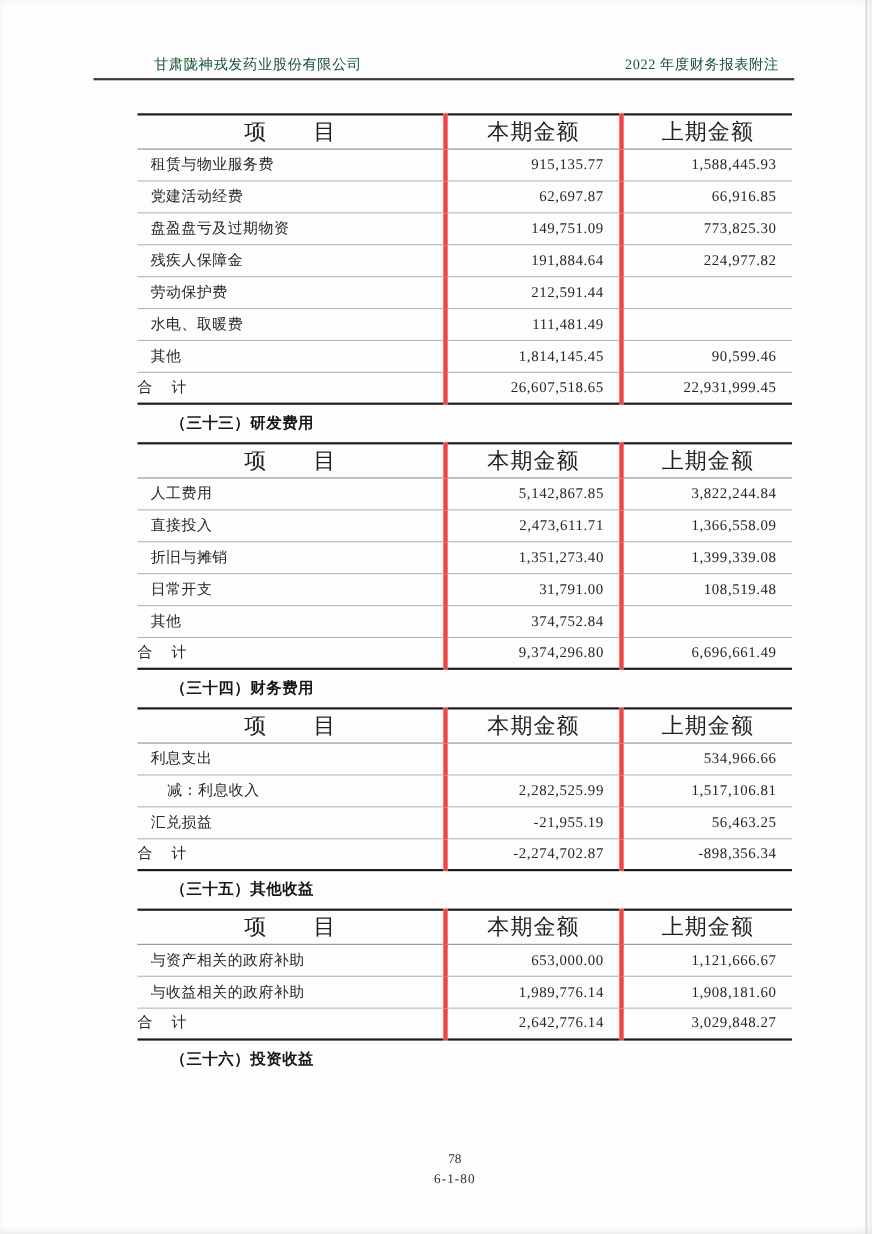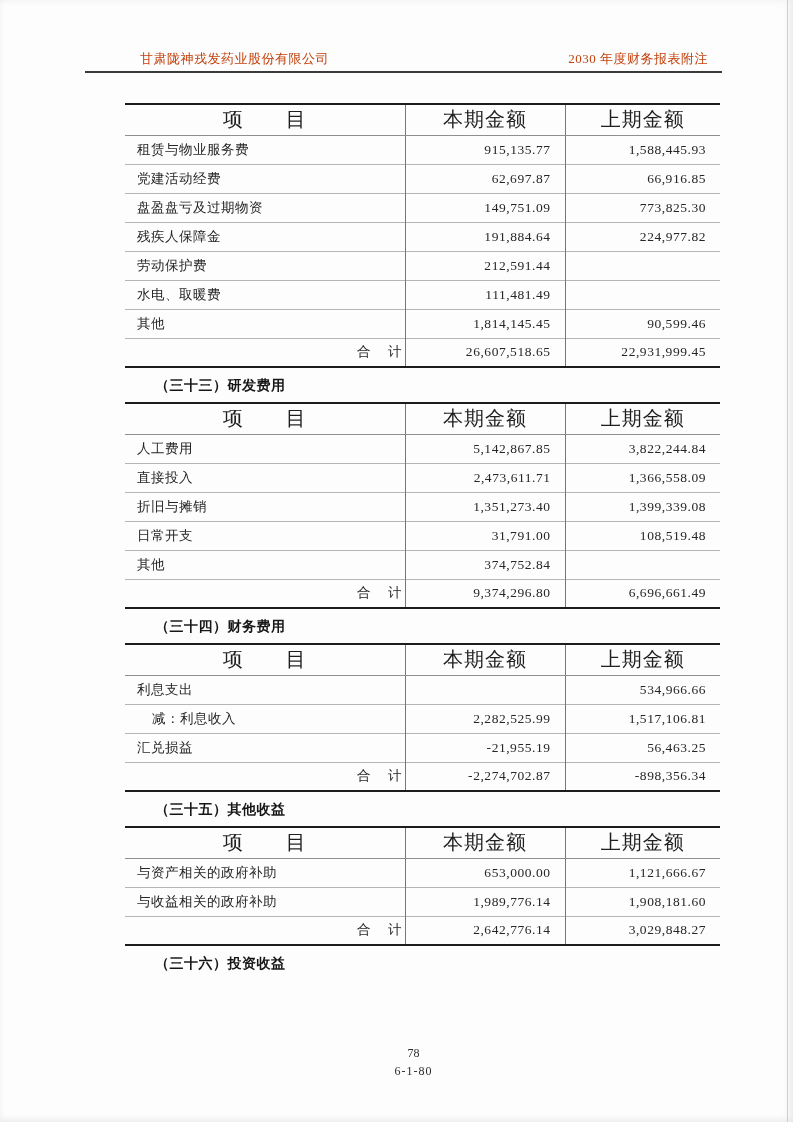--- a/index.html
+++ b/index.html
@@ -17,21 +17,21 @@
   }
   .scan-edge-right {
     position: absolute; top: 0; bottom: 0; right: 5px; width: 1px;
     background: #cfcfcf;
   }
   
   .page-header {
     position: absolute;
     top: 50px; left: 85px; width: 637px;
     display: flex; justify-content: space-between; align-items: flex-end;
-    font-size: 13px; color: #c2410c;
+    font-size: 13px; color: #14532d;
   }
   .page-header .company { padding-left: 55px; letter-spacing: 0.5px; }
   .page-header .report-title { padding-right: 14px; letter-spacing: 0.5px; }
   .header-rule {
     position: absolute;
     top: 71px; left: 85px; width: 637px; height: 2px;
     background: #3a3a3a;
   }
   
   .doc-body {
@@ -69,44 +69,44 @@
   table.fin-table td {
     height: 29px;
     font-size: 13.5px;
     border-top: 1px solid #b5b5b5;
     color: #262626;
     white-space: nowrap;
     overflow: hidden;
   }
   table.fin-table tbody tr:first-child td { border-top: none; }
   table.fin-table th + th,
-  table.fin-table td + td { border-left: 1px solid #ef4444; }
+  table.fin-table td + td { border-left: 4px solid #ef4444; }
   td.cell-label { text-align: left; padding-left: 12px; letter-spacing: 0.5px; }
   td.cell-label.indent { padding-left: 27px; }
   td.cell-num { text-align: right; padding-right: 14px; letter-spacing: 0.04em; }
-  tr.total-row td.cell-label { text-align: right; padding-left: 0; letter-spacing: 2px; }
+  tr.total-row td.cell-label { text-align: left; padding-left: 0; letter-spacing: 2px; }
   
   .page-footer {
     position: absolute;
     top: 1046px; left: 0; right: 0;
     text-align: center;
     padding-left: 34px;
     color: #2c2c2c;
   }
   .page-footer .page-number { font-size: 12px; line-height: 14px; }
   .page-footer .doc-code { font-size: 12px; line-height: 22px; letter-spacing: 1px; }
 </style>
 </head>
 <body>
 
 <div class="page">
 
   <div class="page-header">
     <span class="company">甘肃陇神戎发药业股份有限公司</span>
-    <span class="report-title">2030 年度财务报表附注</span>
+    <span class="report-title">2022 年度财务报表附注</span>
   </div>
   <div class="header-rule"></div>
 
   <div class="doc-body" id="doc-body">
       <table class="fin-table">
         <colgroup>
           <col class="c1">
           <col class="c2">
           <col class="c3">
         </colgroup>

